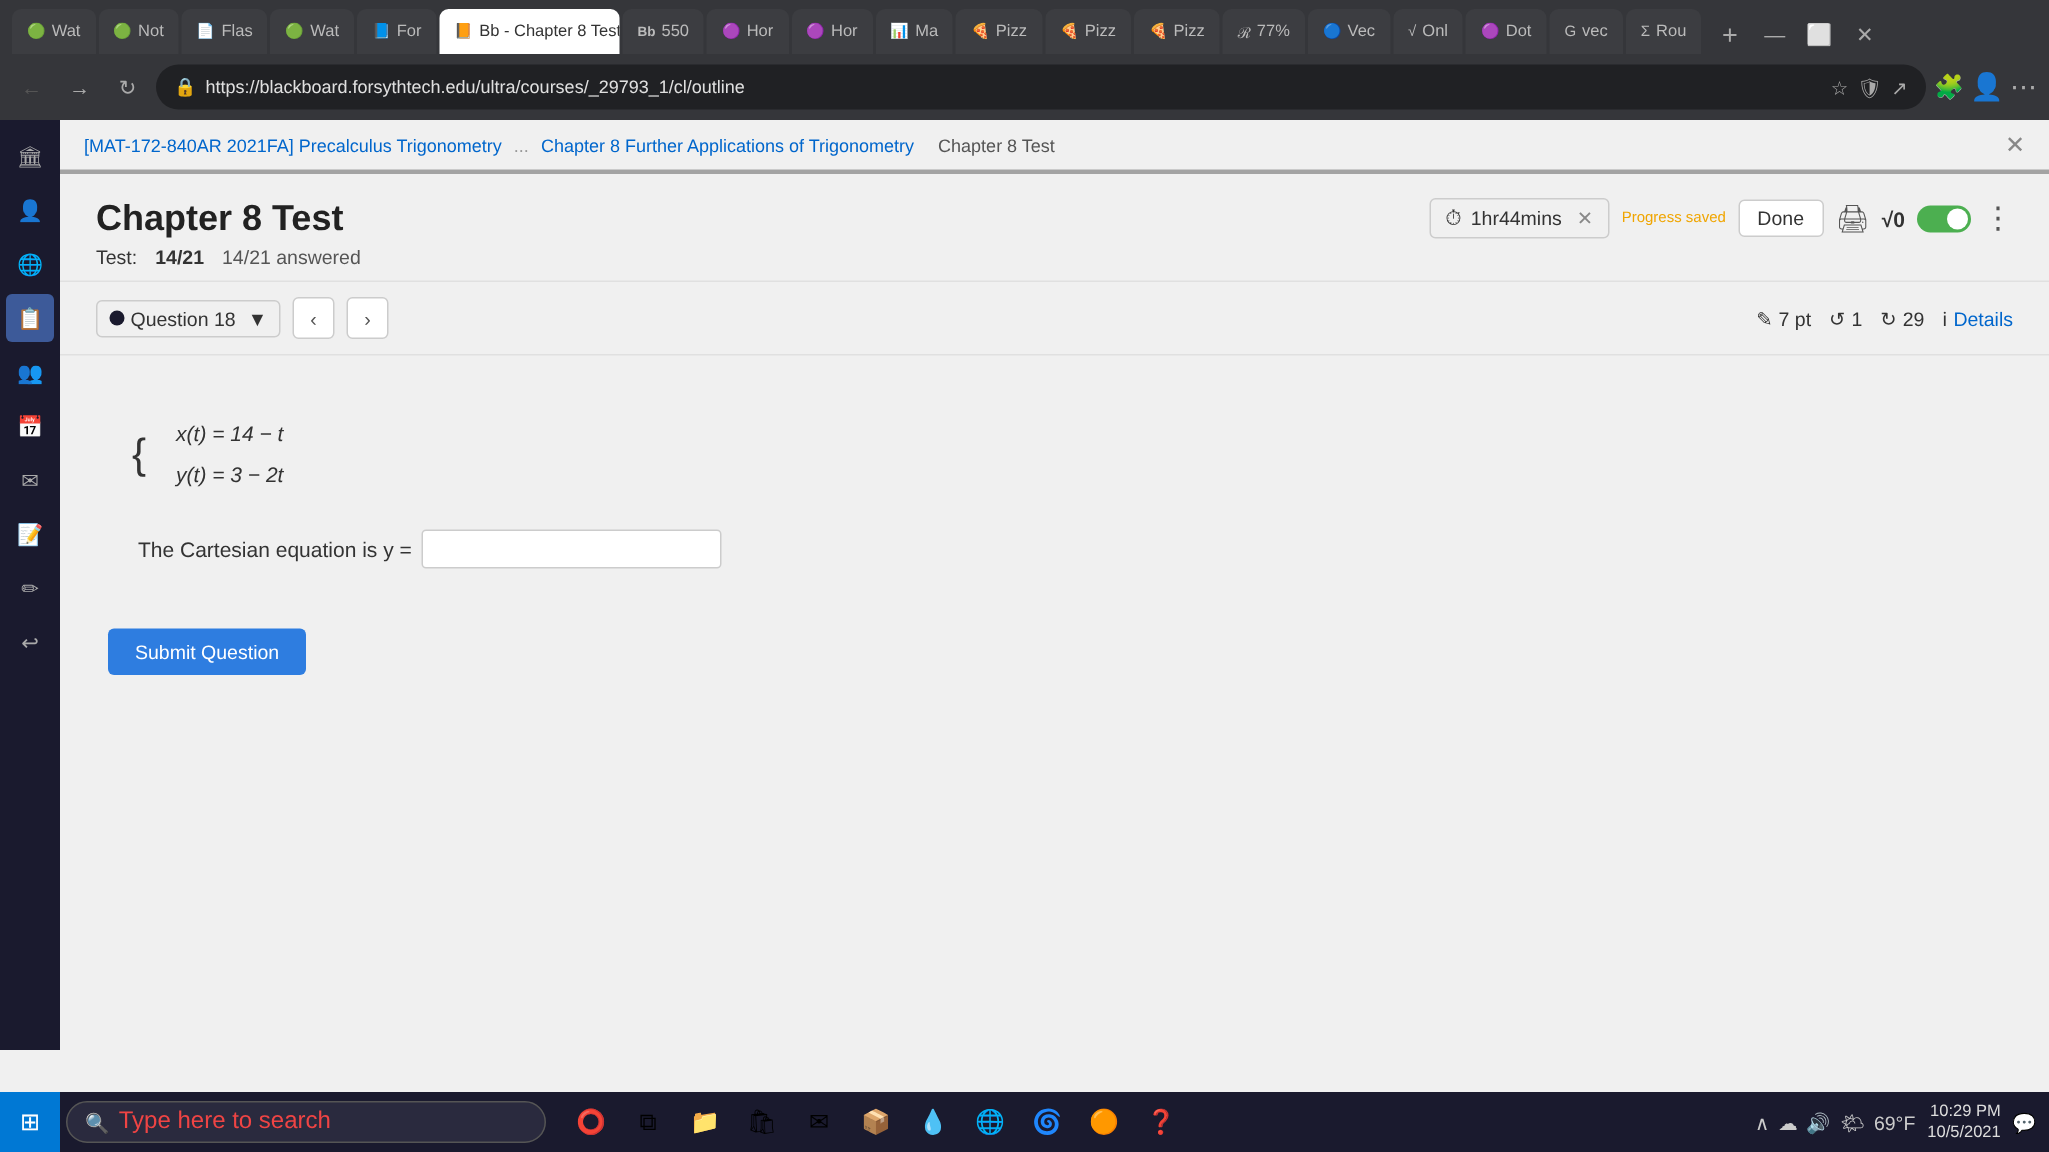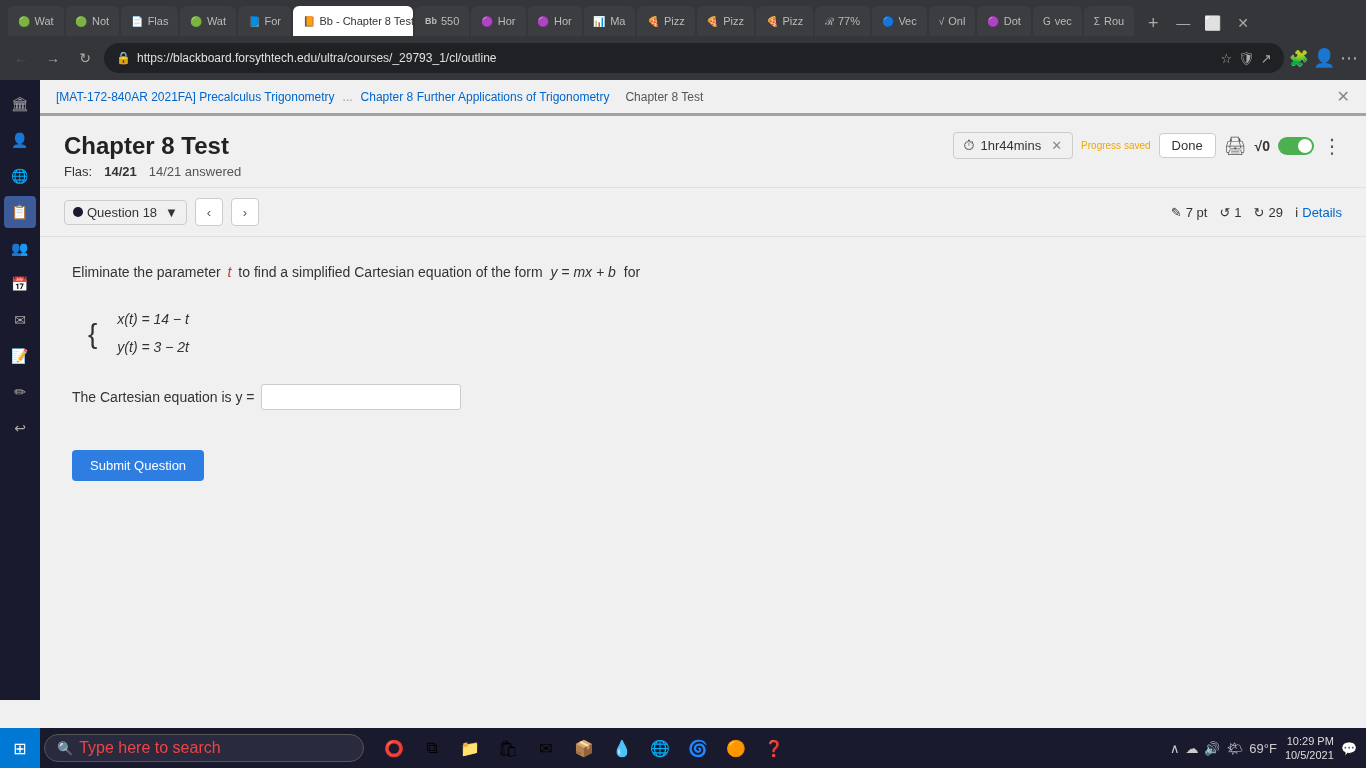--- a/index.html
+++ b/index.html
@@ -288,20 +288,21 @@
       margin: 8px 0 16px 16px;
     }
 
     .cartesian-row {
       display: flex;
       align-items: center;
       gap: 6px;
       font-size: 14px;
       color: #333;
       margin-top: 16px;
+      margin-left: 20px;
     }
     .cartesian-input {
       border: 1px solid #ccc;
       border-radius: 3px;
       padding: 4px 8px;
       width: 200px;
       font-size: 14px;
       outline: none;
     }
 
@@ -512,21 +513,21 @@
       <span class="breadcrumb-item">Chapter 8 Test</span>
       <span class="breadcrumb-close">✕</span>
     </div>
 
     <div class="content-area">
 
       <div class="quiz-header">
         <div class="quiz-title-section">
           <div class="quiz-title">Chapter 8 Test</div>
           <div class="quiz-score">
-            <span>Flas:</span>
+            <span>Test:</span>
             <span class="score-val">14/21</span>
             <span class="answered-text">14/21 answered</span>
           </div>
         </div>
         <div class="quiz-controls">
           <div class="timer-box">
             <span class="timer-icon">⏱</span>
             <span>1hr44mins</span>
             <span class="timer-close">✕</span>
           </div>
@@ -563,29 +564,20 @@
             <span>29</span>
           </div>
           <div class="nav-right-item">
             <span>ℹ</span>
             <span class="details-link">Details</span>
           </div>
         </div>
       </div>
 
       <div class="question-content">
-        <div class="question-prompt">
-          <span>Eliminate the parameter</span>
-          <span class="param-t" style="font-style:italic; color:#c0392b; margin: 0 3px;">t</span>
-          <span>to find a simplified Cartesian equation of the form</span>
-          <span style="margin:0 4px; font-style:italic;">
-            <i>y</i> = <i>mx</i> + <i>b</i>
-          </span>
-          <span>for</span>
-        </div>
 
         <div class="system-wrapper">
           <span class="param-brace">{</span>
           <div class="param-system">
             <div class="param-eq">
               <i>x</i>(<i>t</i>) = 14 − <i>t</i>
             </div>
             <div class="param-eq">
               <i>y</i>(<i>t</i>) = 3 − 2<i>t</i>
             </div>

